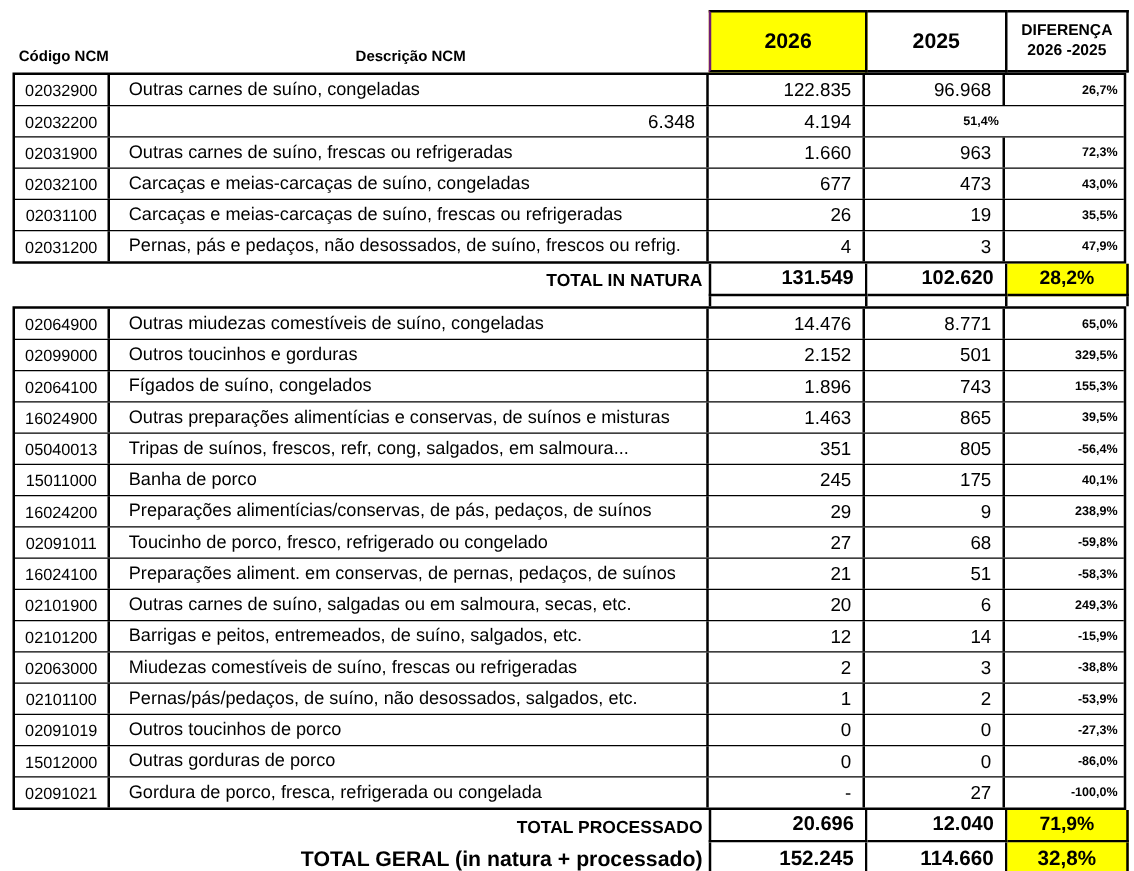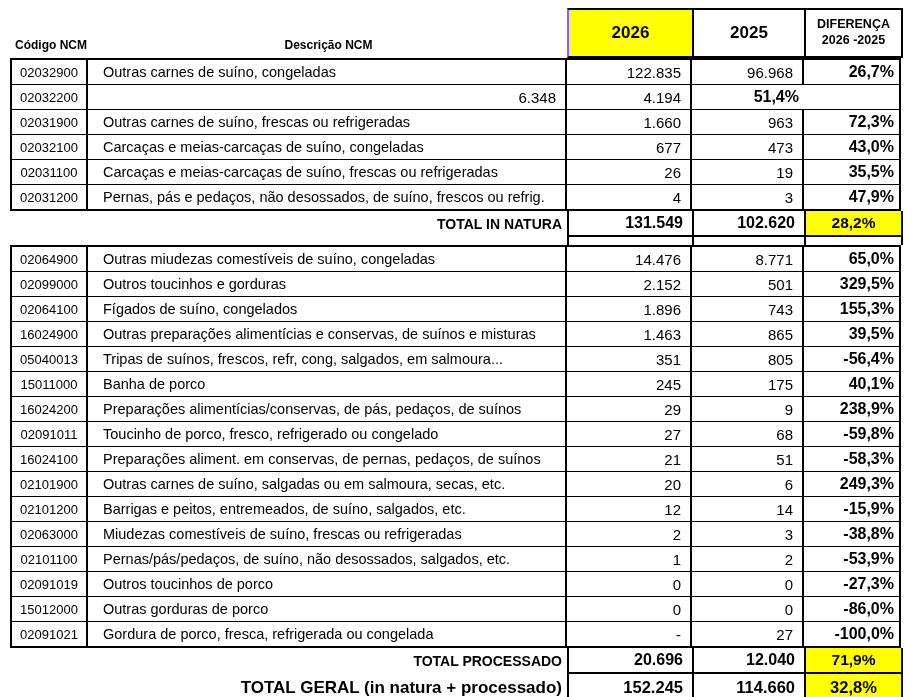--- a/index.html
+++ b/index.html
@@ -28,41 +28,41 @@
   .hdr-box {
     position: absolute; left: 557px; top: 2px;
     display: grid; grid-template-columns: 127px 112px 97px;
   }
   .hdr-cell {
     height: 50px; box-sizing: border-box;
     border: 2px solid #000; border-left: none;
     display: flex; align-items: center; justify-content: center;
     font-weight: bold; font-size: 17px;
   }
-  .hdr-cell.first { border-left: 2px solid #8b5cf6; }
+  .hdr-cell.first { border-left: 2px solid #701a75; }
   .hdr-cell.hl { background: #ffff00; }
   .hdr-cell.diffh { flex-direction: column; font-size: 12.5px; line-height: 1.25; }
   
   .section {
     width: 887px; border: 2px solid #000; background: #fff;
   }
   .row {
     display: grid; grid-template-columns: 76px 479px 125px 112px 95px;
     height: 24px; border-bottom: 1px solid #000;
   }
   .section .row:last-child { border-bottom: none; text-align: center; }
   .cell {
     box-sizing: border-box; border-right: 2px solid #000;
     display: flex; align-items: center; overflow: hidden; white-space: nowrap;
   }
   .cell:last-child { border-right: none; }
   .cell.code { justify-content: center; font-size: 13px; }
   .cell.desc { padding-left: 15px; font-size: 14.5px; }
   .cell.num  { justify-content: flex-end; padding-right: 9px; font-size: 15px; }
-  .cell.diff { justify-content: flex-end; padding-right: 5px; font-size: 16px; font-weight: bold; }
+  .cell.diff { justify-content: flex-end; padding-right: 5px; font-size: 10px; font-weight: bold; }
   
   .total-row {
     display: grid; grid-template-columns: 557px 127px 112px 97px;
     height: 26px;
   }
   .total-label {
     display: flex; align-items: center; justify-content: flex-end;
     padding-right: 5px; font-weight: bold; font-size: 14px; white-space: nowrap;
   }
   .total-cell {

